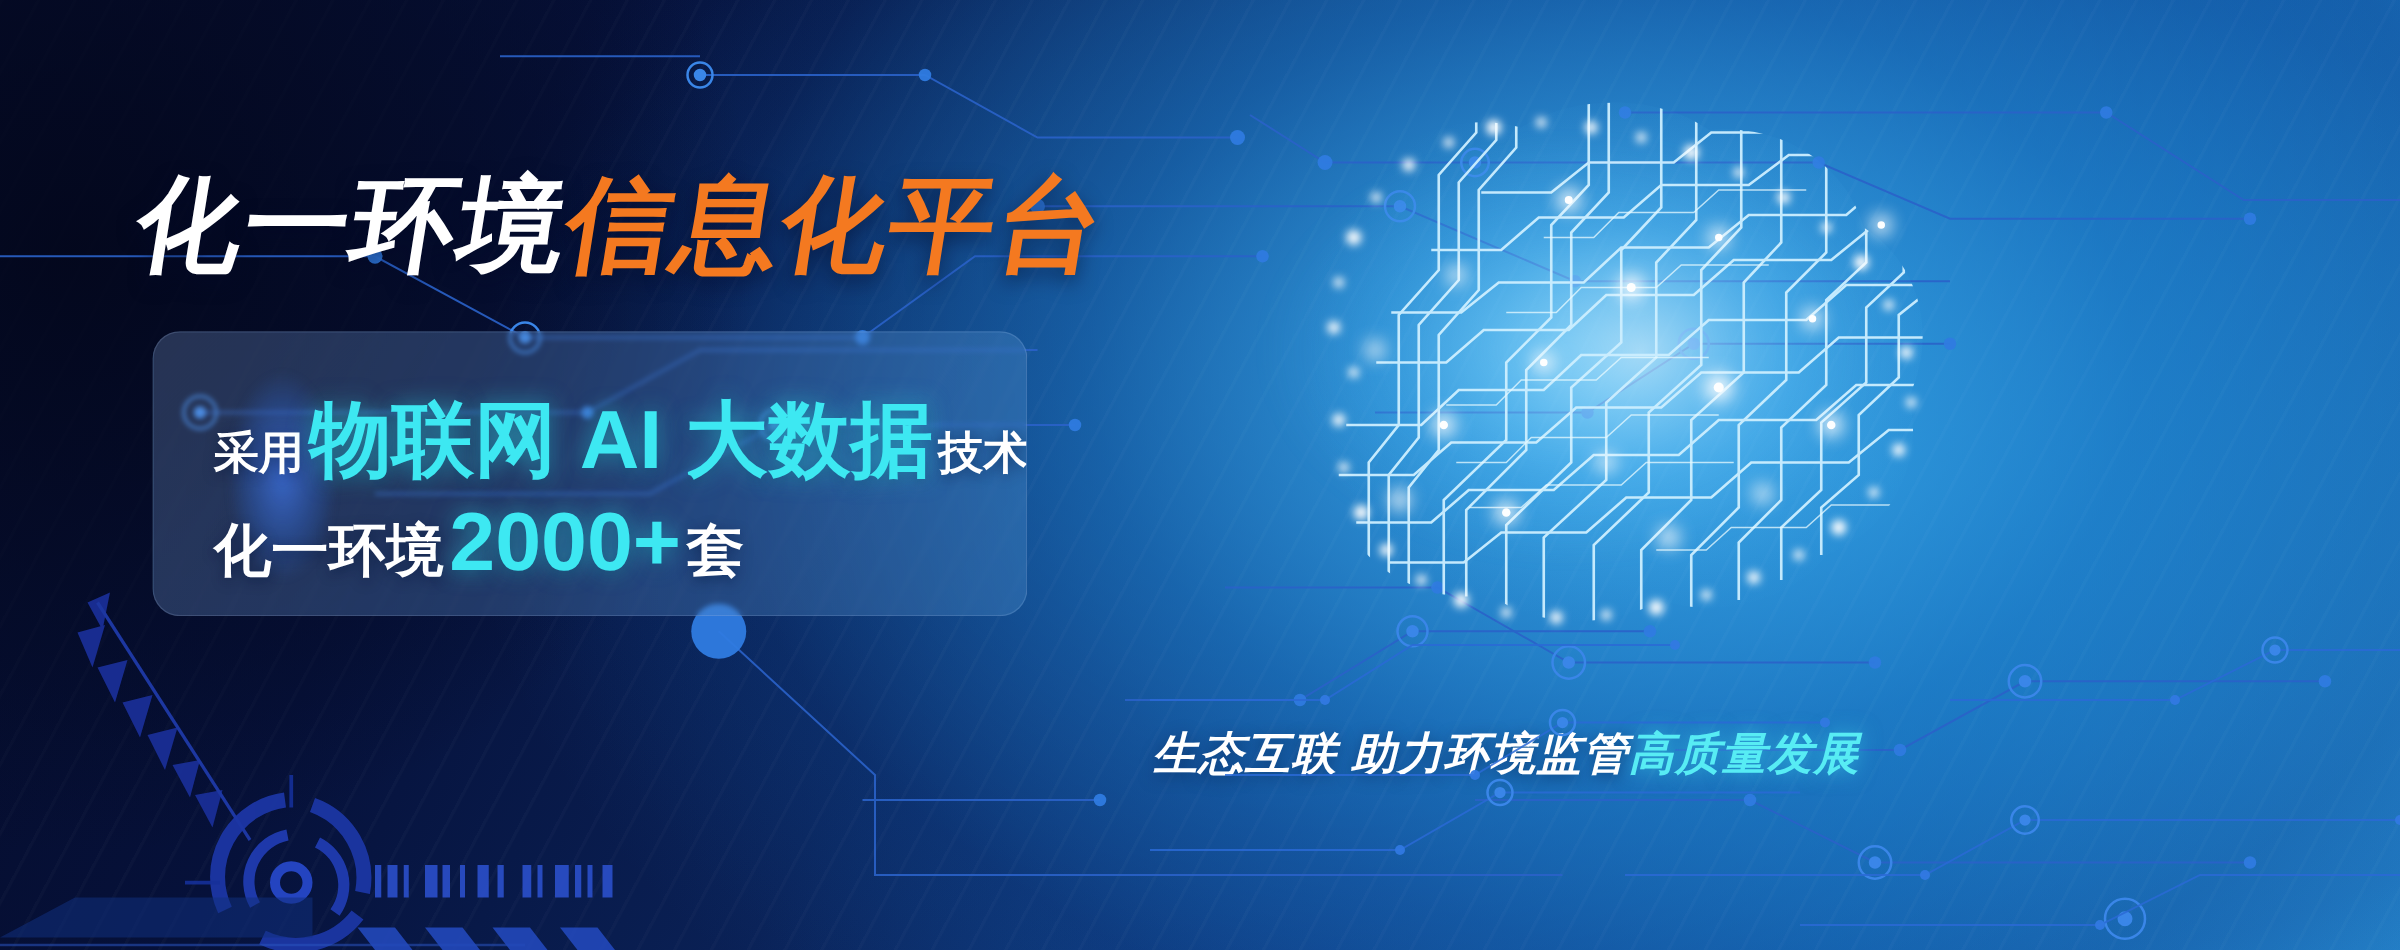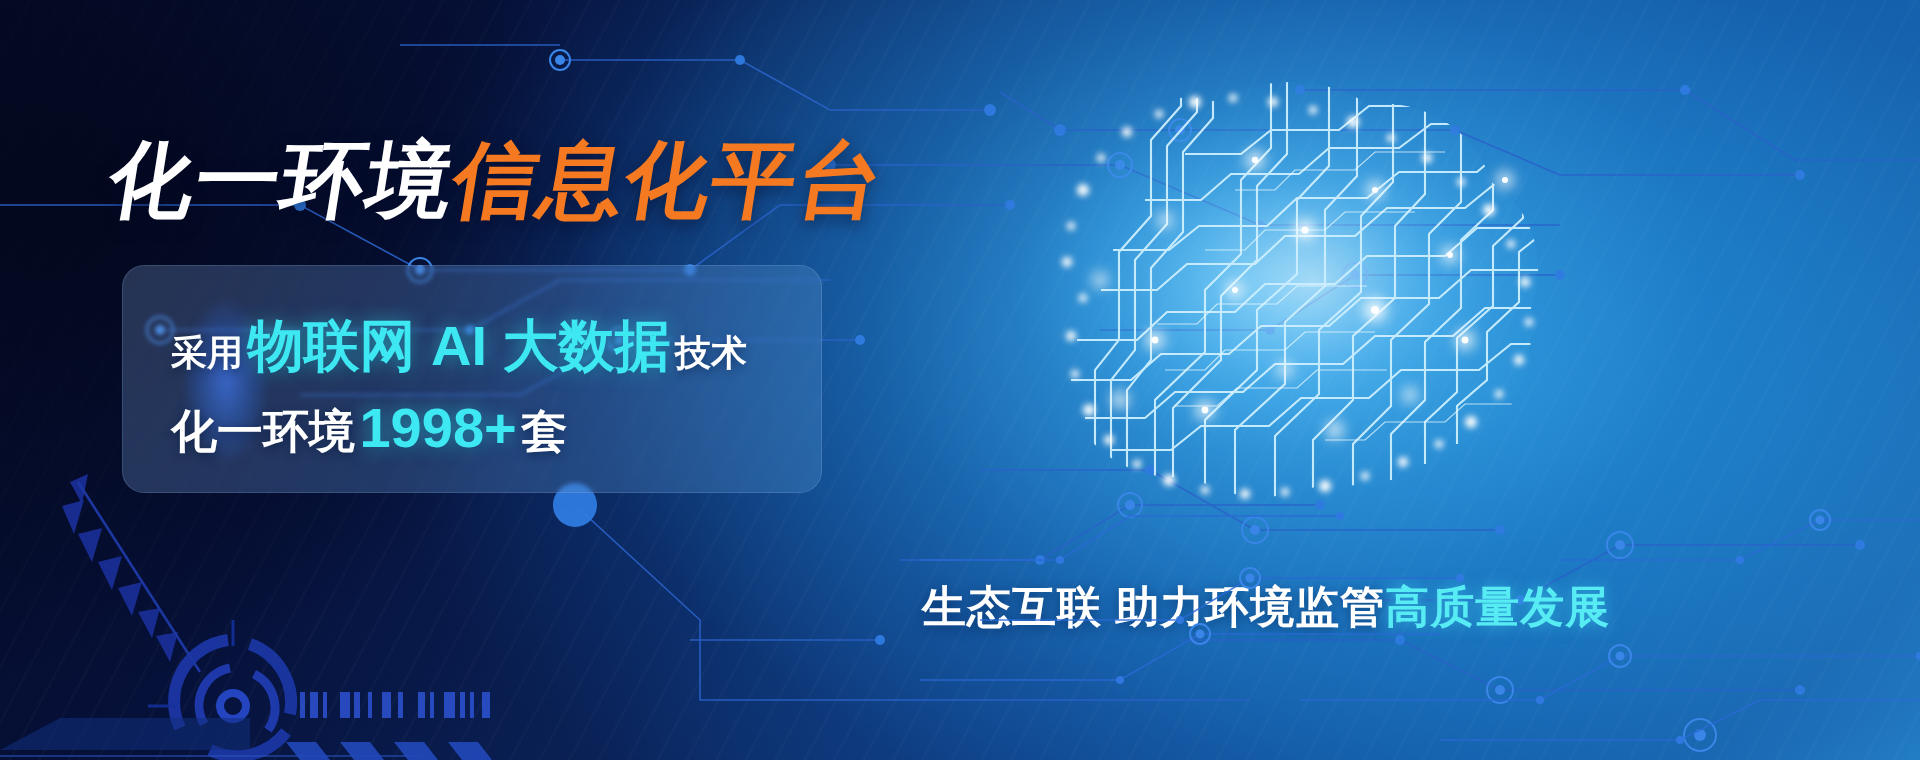--- a/index.html
+++ b/index.html
@@ -57,26 +57,27 @@
   .panel-line{
     position:absolute;left:48px;white-space:nowrap;line-height:1;
     font-weight:700;text-shadow:0 3px 10px rgba(0,15,50,.45);
   }
   .panel-line.l1{top:52px;}
   .panel-line.l2{top:134px;}
   .tx-w{color:#ffffff;}
   .tx-c{color:#3de8f2;text-shadow:0 0 18px rgba(60,230,245,.55),0 3px 10px rgba(0,20,60,.4);}
   .s-36{font-size:36px;text-align:right;}
   .s-44{font-size:46px;}
-  .s-50{font-size:56px;}
+  .s-50{font-size:66px;}
   
   .tagline{
     position:absolute;left:922px;top:585px;white-space:nowrap;
-    font-size:44px;font-weight:700;letter-spacing:1px;line-height:1;
+    font-size:36px;font-weight:700;letter-spacing:1px;line-height:1;
     text-shadow:0 3px 12px rgba(0,25,70,.5);
+    font-style:italic;
   }
   .tagline .tw{color:#ffffff;}
   .tagline .tc{color:#57ecf4;text-shadow:0 0 16px rgba(70,235,245,.5);}
   
   .hud{position:absolute;left:0;bottom:0;width:920px;height:300px;pointer-events:none;}
   .node-net{position:absolute;inset:0;pointer-events:none;}
 </style>
 </head>
 <body>
 
@@ -303,21 +304,21 @@
     <div class="panel-blob"></div>
 
     <div class="panel-line l1">
       <span class="tx-w s-36">采用</span>
       <span class="tx-c s-50">物联网 AI 大数据</span>
       <span class="tx-w s-36">技术</span>
     </div>
 
     <div class="panel-line l2">
       <span class="tx-w s-44">化一环境</span>
-      <span class="tx-c s-50">1998+</span>
+      <span class="tx-c s-50">2000+</span>
       <span class="tx-w s-44">套</span>
     </div>
   </div>
 
   <div class="tagline">
     <span class="tw">生态互联 助力环境监管</span><span class="tc">高质量发展</span>
   </div>
 
   <svg class="hud" width="920" height="300" viewBox="0 0 920 300">
 

